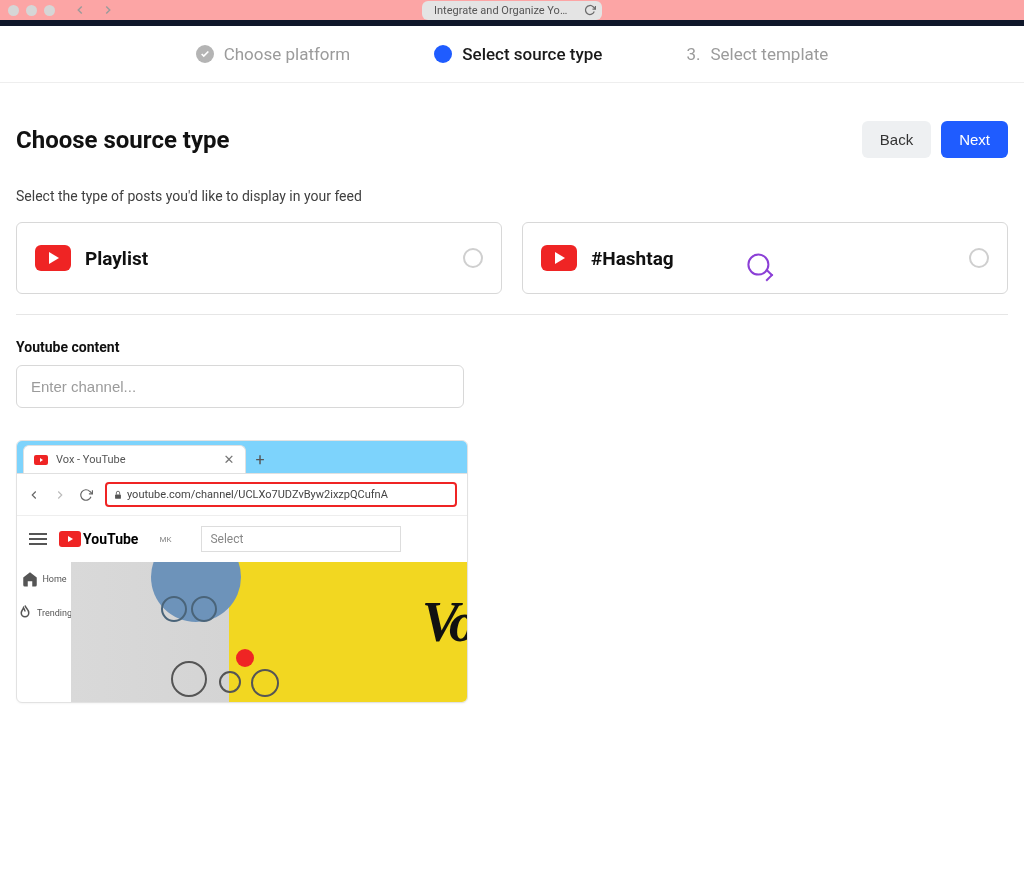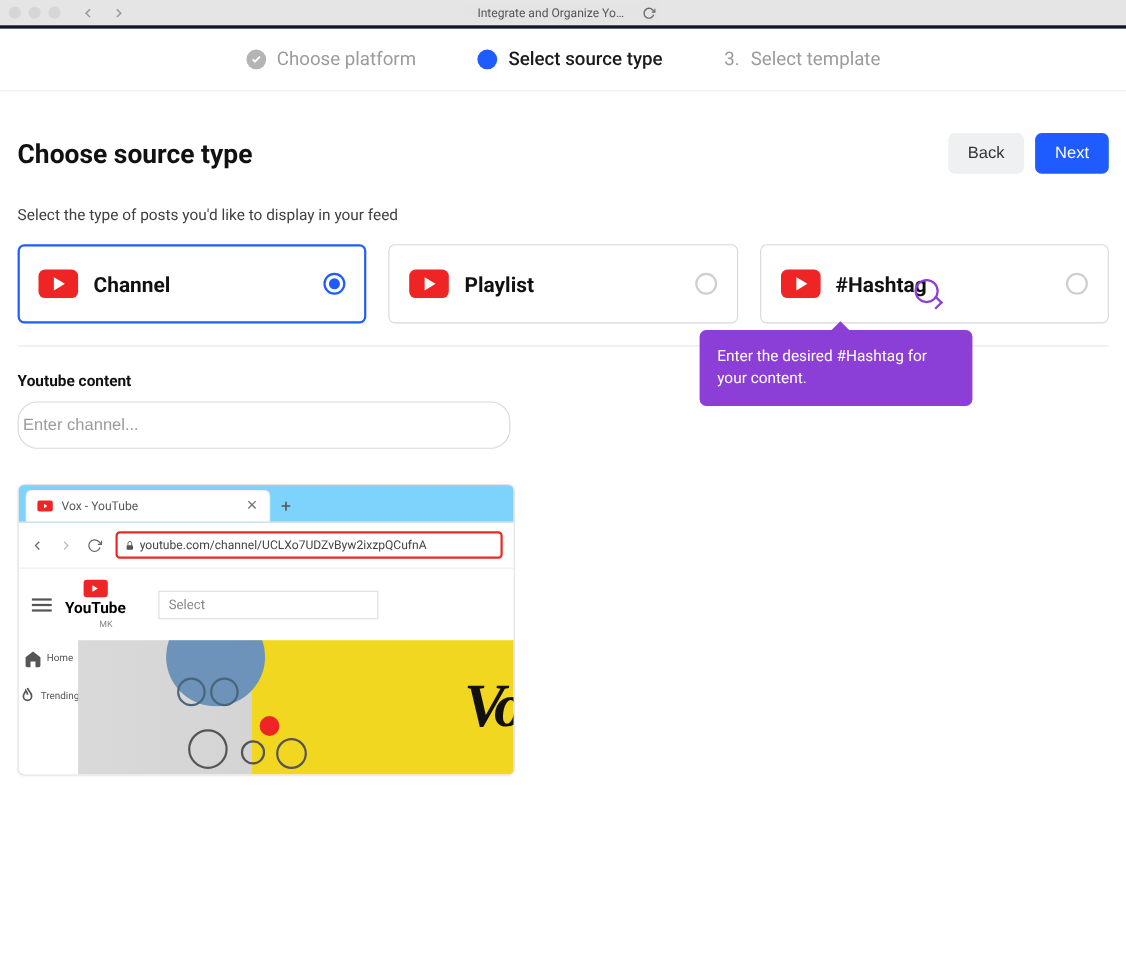--- a/index.html
+++ b/index.html
@@ -1,28 +1,28 @@
 <!DOCTYPE html>
 <html><head>
   <meta charset="utf-8">
   <style>
     * { margin: 0; padding: 0; box-sizing: border-box; }
     body { font-family: -apple-system, BlinkMacSystemFont, "Segoe UI", Roboto, sans-serif; background: #fff; width: 1024px; height: 874px; overflow: hidden; }
     
     
-    .browser-chrome { height: 26px; background: #e5e5e5; display: flex; align-items: center; padding: 0 8px; border-bottom: 3px solid #0f172a; position: relative; }
+    .browser-chrome { height: 26px; background: #fca5a5; display: flex; align-items: center; padding: 0 8px; border-bottom: 6px solid #0f172a; position: relative; }
     .traffic-lights { display: flex; gap: 7px; }
     .traffic-light { width: 11px; height: 11px; border-radius: 50%; background: #d6d6d6; }
     .nav-arrows { display: flex; gap: 14px; margin-left: 18px; color: #9b9b9b; }
     .nav-arrow { width: 14px; height: 14px; cursor: pointer; }
     .address-pill { position: absolute; left: 50%; transform: translateX(-50%); background: #e4e4e4; border-radius: 6px; padding: 3px 28px 3px 12px; font-size: 11px; color: #555; display: flex; align-items: center; width: 180px; }
     .reload-icon { position: absolute; right: 6px; color: #6b6b6b; }
     
     
-    .stepper { display: flex; justify-content: center; align-items: center; padding: 18px 0; gap: 56px; border-bottom: 1px solid #eee; }
+    .stepper { display: flex; justify-content: center; align-items: center; padding: 18px 0; gap: 84px; border-bottom: 1px solid #eee; }
     .step { display: flex; align-items: center; gap: 10px; font-size: 17px; }
     .step-icon { width: 18px; height: 18px; border-radius: 50%; }
     .step-done .step-icon { background: #b4b4b4; display: flex; align-items: center; justify-content: center; }
     .step-done .step-label { color: #9b9b9b; }
     .step-active .step-icon { background: #1f5cff; }
     .step-active .step-label { color: #1a1a1a; font-weight: 500; }
     .step-future { color: #9b9b9b; }
     .step-future .step-num { color: #9b9b9b; }
     
     
@@ -51,46 +51,46 @@
     .cursor-ring::after { content: ""; position: absolute; width: 7px; height: 7px; border-bottom: 2px solid #8b3fd6; border-right: 2px solid #8b3fd6; transform: rotate(-45deg); bottom: -6px; right: -4px; }
     
     
     .tooltip { position: absolute; background: #8b3fd6; color: #fff; padding: 14px 16px; border-radius: 6px; font-size: 14px; line-height: 1.45; width: 248px; top: 78px; left: 620px; z-index: 20; }
     .tooltip::before { content: ""; position: absolute; top: -8px; left: 120px; border-left: 8px solid transparent; border-right: 8px solid transparent; border-bottom: 8px solid #8b3fd6; }
     
     .divider { border: none; border-top: 1px solid #e6e6e6; margin: 20px 0 24px 0; }
     
     
     .field-label { font-size: 14px; font-weight: 700; color: #111; margin-bottom: 10px; }
-    .channel-input { width: 448px; padding: 12px 4px; border: 1px solid #d8d8d8; border-radius: 18px; font-size: 15px; color: #555; }
+    .channel-input { width: 448px; padding: 12px 14px; border: 1px solid #d8d8d8; border-radius: 6px; font-size: 15px; color: #555; }
     .channel-input::placeholder { color: #9b9b9b; }
     
     
     .example { margin-top: 32px; width: 452px; border: 1px solid #e2e2e2; border-radius: 6px; overflow: hidden; background: #fff; box-shadow: 0 1px 2px rgba(0,0,0,.04); }
     .ex-tabs { display: flex; align-items: center; background: #7dd3fc; border-bottom: 1px solid #e0e0e0; padding: 4px 6px 0 6px; }
     .ex-tab { background: #fff; border: 1px solid #e0e0e0; border-bottom: none; border-radius: 6px 6px 0 0; padding: 6px 10px; display: flex; align-items: center; gap: 8px; font-size: 11px; color: #555; }
     .ex-tab .yt-mini { width: 14px; height: 10px; background: #ef2424; border-radius: 2px; display: inline-flex; align-items: center; justify-content: center; }
     .ex-tab .yt-mini::after { content: ""; border-left: 3px solid #fff; border-top: 2px solid transparent; border-bottom: 2px solid transparent; }
     .ex-tab-close { margin-left: 90px; color: #777; font-size: 13px; }
     .ex-plus { margin-left: 10px; color: #555; font-size: 16px; }
     .ex-toolbar { display: flex; align-items: center; padding: 8px 10px; gap: 12px; border-bottom: 1px solid #eee; }
     .ex-toolbar svg { color: #666; }
     .ex-url { flex: 1; border: 2px solid #ef2424; border-radius: 4px; padding: 4px 6px; font-size: 11px; color: #444; display: flex; align-items: center; gap: 4px; }
     .ex-header-row { display: flex; align-items: center; padding: 10px 12px; gap: 12px; }
     .ex-hamburger { width: 18px; height: 12px; display: flex; flex-direction: column; justify-content: space-between; }
     .ex-hamburger span { height: 2px; background: #555; }
-    .ex-yt-logo { display: flex; align-items: center; gap: 2px; font-weight: 700; font-size: 14px; flex-direction: column; }
+    .ex-yt-logo { display: flex; align-items: center; gap: 2px; font-weight: 700; font-size: 14px; }
     .ex-yt-logo .yt-icon-sm { width: 22px; height: 16px; background: #ef2424; border-radius: 3px; display: inline-flex; align-items: center; justify-content: center; }
     .ex-yt-logo .yt-icon-sm::after { content: ""; border-left: 5px solid #fff; border-top: 3px solid transparent; border-bottom: 3px solid transparent; }
     .ex-yt-logo sup { font-size: 8px; font-weight: 400; color: #888; margin-left: 19px; }
     .ex-search { flex: 1; border: 1px solid #ddd; padding: 5px 8px; font-size: 12px; color: #888; margin-left: 18px; max-width: 200px; }
     .ex-body { display: flex; }
     .ex-sidebar { width: 54px; display: flex; flex-direction: column; align-items: center; padding-top: 8px; gap: 16px; font-size: 9px; color: #555; }
     .ex-side-item { display: flex; flex-direction: row; align-items: center; gap: 3px; }
-    .ex-banner { flex: 1; height: 122px; background: linear-gradient(90deg, #d9d9d9 0%, #d4d4d4 40%, #f2d721 40%, #f2d721 100%); position: relative; overflow: hidden; }
+    .ex-banner { flex: 1; height: 140px; background: linear-gradient(90deg, #d9d9d9 0%, #d4d4d4 40%, #f2d721 40%, #f2d721 100%); position: relative; overflow: hidden; }
     .ex-banner .circle-blue { position: absolute; width: 90px; height: 90px; background: #6d93ba; border-radius: 50%; top: -30px; left: 80px; }
     .ex-banner .vox { position: absolute; right: -6px; top: 28px; font-family: Georgia, serif; font-style: italic; font-weight: 900; font-size: 56px; color: #111; letter-spacing: -4px; }
     .ex-banner .bike { position: absolute; left: 90px; top: 20px; width: 60px; height: 40px; }
     .ex-banner .bike::before, .ex-banner .bike::after { content:""; position:absolute; width:22px; height:22px; border:2px solid #4a6479; border-radius:50%; bottom:0; }
     .ex-banner .bike::before { left:0; }
     .ex-banner .bike::after { left:30px; }
     .ex-banner .red-dot { position:absolute; width:18px; height:18px; background:#ef2424; border-radius:50%; bottom:35px; left:165px; }
     .ex-banner .gear { position:absolute; bottom:5px; left:100px; width:140px; height:50px; }
     .ex-banner .gear span { position:absolute; border:2px solid #555; border-radius:50%; }
     .ex-banner .gear .g1 { width:36px; height:36px; left:0; bottom:0; }
@@ -147,43 +147,35 @@
     <h1 class="page-title">Choose source type</h1>
     <div class="header-actions">
       <button class="btn btn-back">Back</button>
       <button class="btn btn-next">Next</button>
     </div>
   </div>
 
   <div class="section-label">Select the type of posts you'd like to display in your feed</div>
 
   <div class="source-cards">
-    <div class="source-card selected">
-      <span class="yt-icon">
-          <span class="yt-play"></span>
-        </span>
-      <span class="source-label">Channel</span>
-      <span class="radio checked"></span>
-    </div>
     <div class="source-card">
       <span class="yt-icon">
           <span class="yt-play"></span>
         </span>
       <span class="source-label">Playlist</span>
       <span class="radio"></span>
     </div>
     <div class="source-card" style="position:relative;">
       <span class="yt-icon">
           <span class="yt-play"></span>
         </span>
       <span class="source-label">#Hashtag</span>
       <span class="radio"></span>
       <span class="cursor-ring"></span>
     </div>
-    <div class="tooltip">Enter the desired #Hashtag for your content.</div>
   </div>
 
   <hr class="divider">
 
   <div class="field-label">Youtube content</div>
   <input class="channel-input" placeholder="Enter channel..." style="">
 
   
   <div class="example">
     <div class="ex-tabs">

